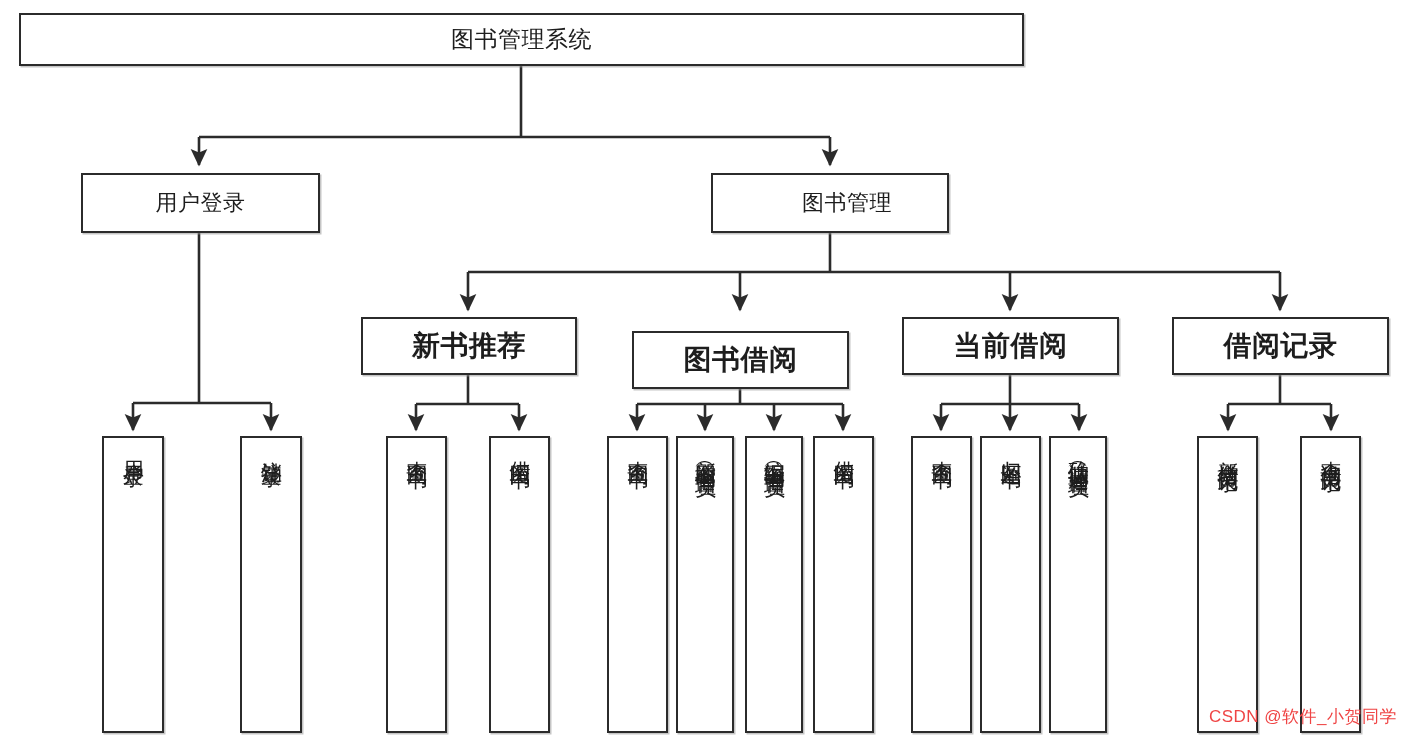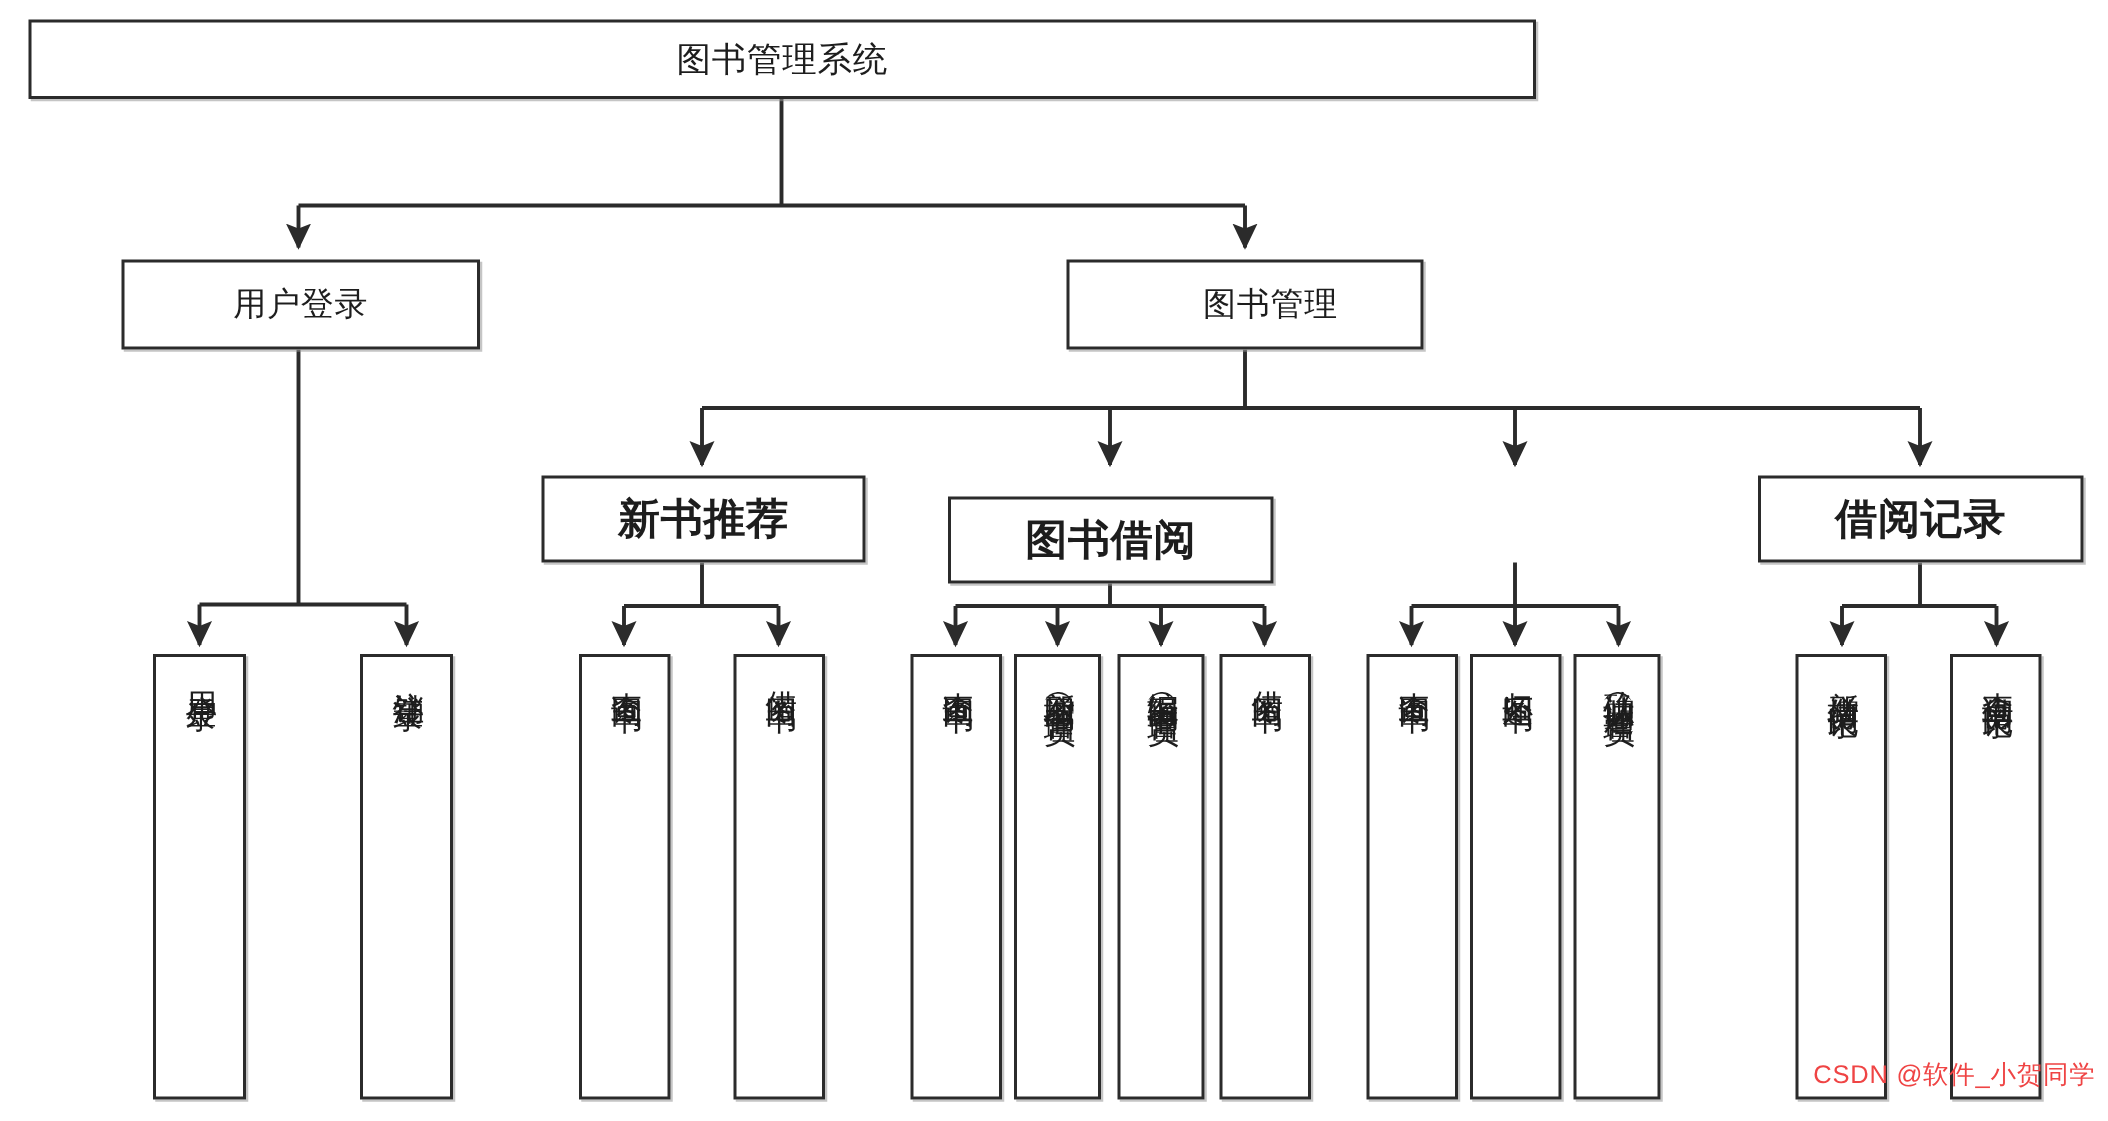--- a/index.html
+++ b/index.html
@@ -138,20 +138,23 @@
   </div>
 
   <div class="node horiz node-l3" style="left:361px; top:317px; width:216px; height:58px;">
     <span class="lbl">新书推荐</span>
   </div>
 
   <div class="node horiz node-l3" style="left:632px; top:317px; width:217px; height:58px;margin-top:14px;">
     <span class="lbl">图书借阅</span>
   </div>
 
+  <div class="node horiz node-l3" style="left:902px; top:317px; width:217px; height:58px;">
+    <span class="lbl">当前借阅</span>
+  </div>
 
   <div class="node horiz node-l3" style="left:1172px; top:317px; width:217px; height:58px;">
     <span class="lbl">借阅记录</span>
   </div>
 
   <div class="node vert" style="left:102px; top:436px; width:62px; height:297px;">
     <span class="lbl">用户登录</span>
   </div>
 
   <div class="node vert" style="left:240px; top:436px; width:62px; height:297px;">

